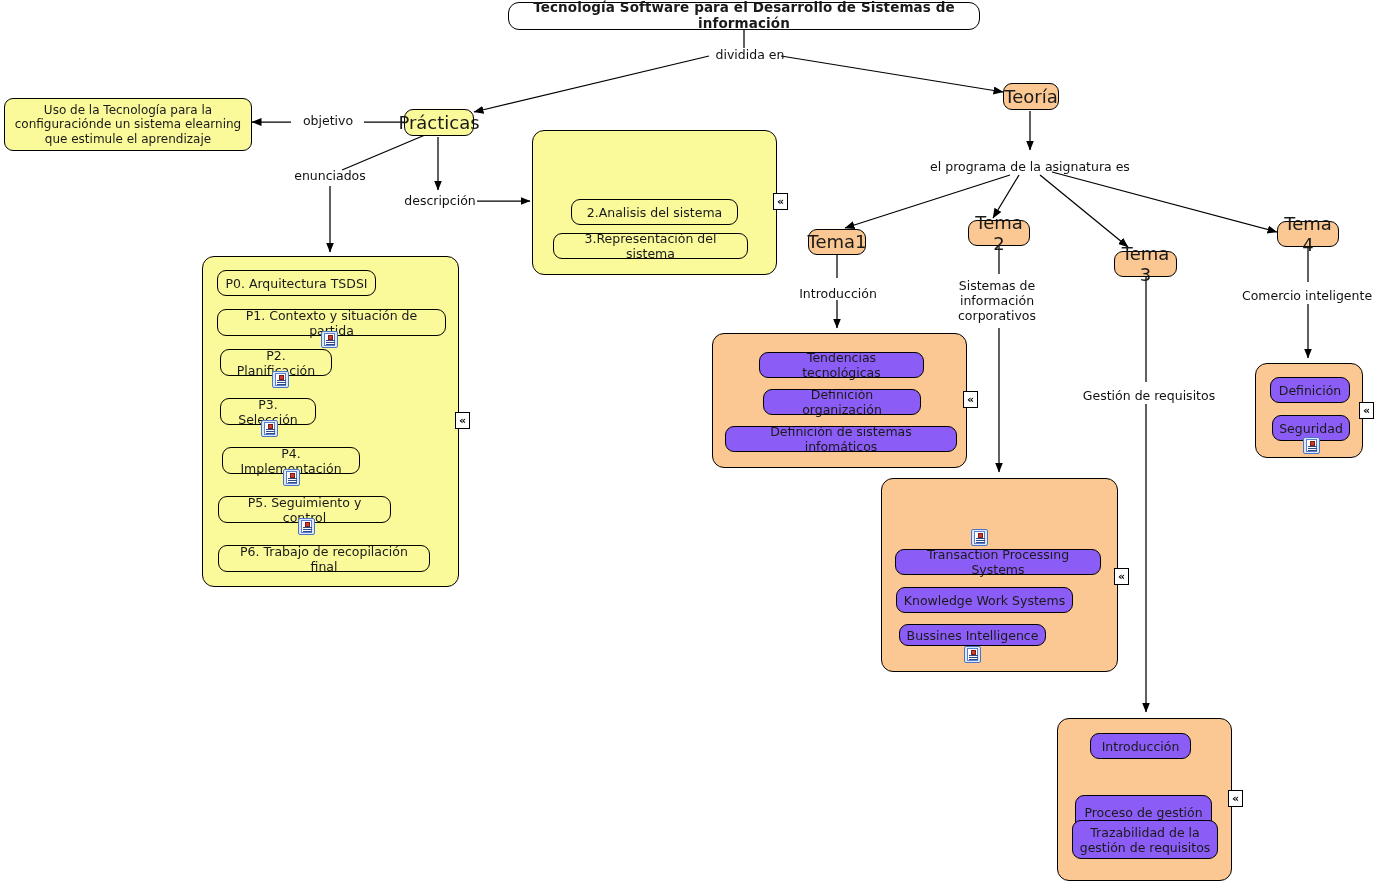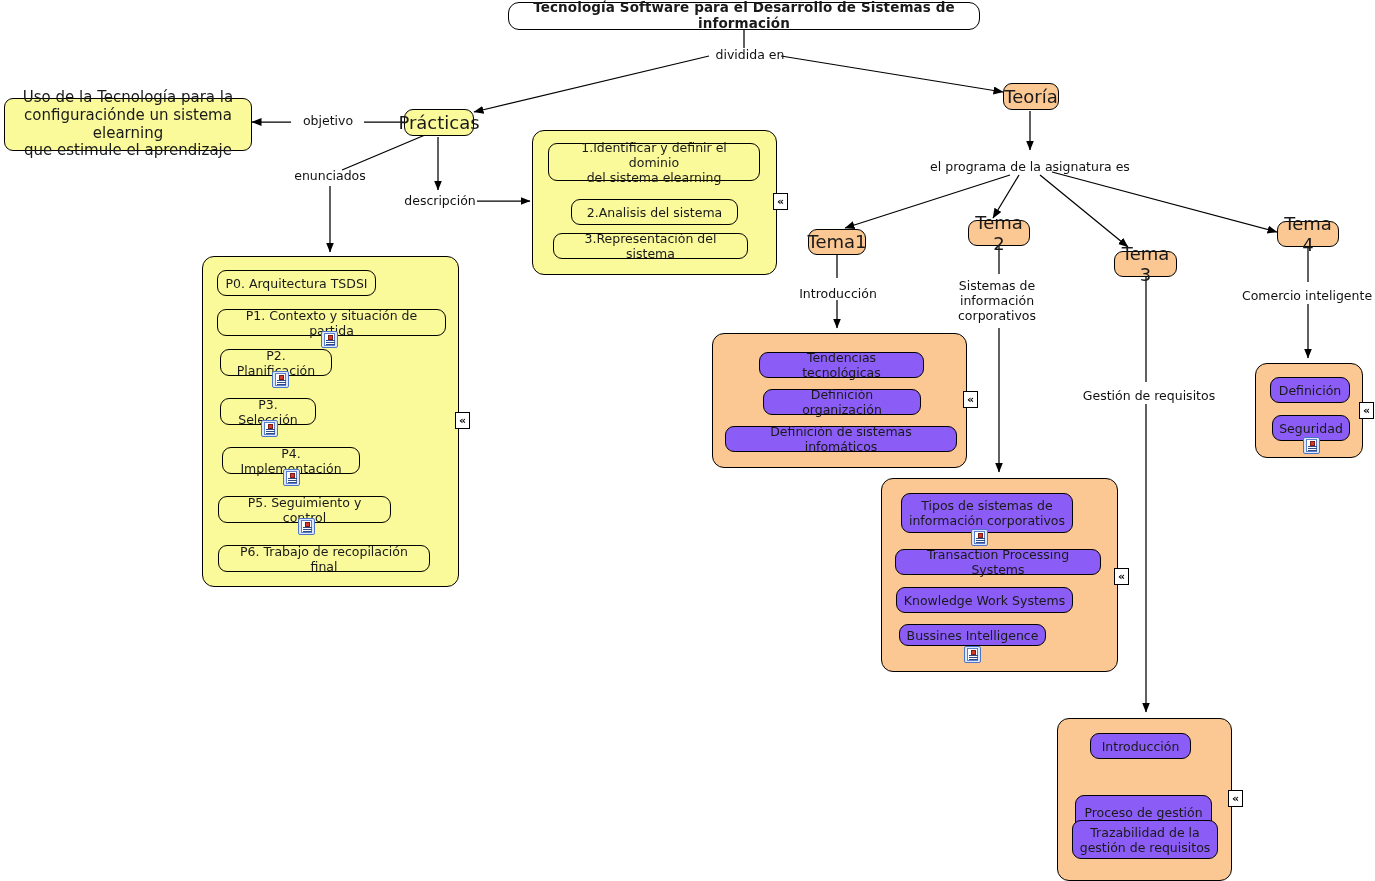--- a/index.html
+++ b/index.html
@@ -136,21 +136,21 @@
   <div class="elabel" style="left:930px;top:159px;width:200px;">el programa de la asignatura es</div>
   <div class="elabel" style="left:790px;top:286px;width:96px;">Introducción</div>
   <div class="elabel" style="left:944px;top:278px;width:106px;">Sistemas de
 información
 corporativos</div>
   <div class="elabel" style="left:1076px;top:388px;width:146px;">Gestión de requisitos</div>
   <div class="elabel" style="left:1237px;top:288px;width:140px;">Comercio inteligente</div>
 
   <div class="node yellow" style="left:404px;top:109px;width:70px;height:27px;">Prácticas</div>
 
-  <div class="node yellow" style="left:4px;top:98px;width:248px;height:53px;font-size:15px;">Uso de la Tecnología para la
+  <div class="node yellow" style="left:4px;top:98px;width:248px;height:53px;font-size:12px;">Uso de la Tecnología para la
 configuraciónde un sistema elearning
 que estimule el aprendizaje</div>
 
   <div class="group yellow" style="left:202px;top:256px;width:257px;height:331px;">
     <div class="chip yellow" style="left:14px;top:13px;width:159px;height:26px;">P0. Arquitectura TSDSI</div>
 
     <div class="chip yellow" style="left:14px;top:52px;width:229px;height:27px;">P1. Contexto y situación de partida</div>
     <span class="docicon" style="left:118px;top:74px;">
       <span class="pg">
           <span class="ln a"></span>
@@ -198,44 +198,40 @@
           <span class="ln c"></span>
           <span class="sq"></span>
         </span>
     </span>
 
     <div class="chip yellow" style="left:15px;top:288px;width:212px;height:27px;">P6. Trabajo de recopilación final</div>
   </div>
   <div class="cmark" style="left:455px;top:412px;">«</div>
 
   <div class="group yellow" style="left:532px;top:130px;width:245px;height:145px;">
-    <div class="chip yellow" style="left:15px;top:12px;width:212px;height:38px;">1.Identificar y definir el dominio
-del sistema elearning</div>
     <div class="chip yellow" style="left:38px;top:68px;width:167px;height:26px;">2.Analisis del sistema</div>
     <div class="chip yellow" style="left:20px;top:102px;width:195px;height:26px;">3.Representación del sistema</div>
   </div>
   <div class="cmark" style="left:773px;top:193px;">«</div>
 
   <div class="node orange" style="left:1003px;top:83px;width:56px;height:27px;">Teoría</div>
 
   <div class="node orange" style="left:808px;top:229px;width:58px;height:26px;">Tema1</div>
   <div class="node orange" style="left:968px;top:220px;width:62px;height:26px;">Tema 2</div>
   <div class="node orange" style="left:1114px;top:251px;width:63px;height:26px;">Tema 3</div>
   <div class="node orange" style="left:1277px;top:221px;width:62px;height:26px;">Tema 4</div>
 
   <div class="group orange" style="left:712px;top:333px;width:255px;height:135px;">
     <div class="chip orange" style="left:46px;top:18px;width:165px;height:26px;">Tendencias tecnológicas</div>
     <div class="chip orange" style="left:50px;top:55px;width:158px;height:26px;">Definición organización</div>
     <div class="chip orange" style="left:12px;top:92px;width:232px;height:26px;">Definición de sistemas infomáticos</div>
   </div>
   <div class="cmark" style="left:963px;top:391px;">«</div>
 
   <div class="group orange" style="left:881px;top:478px;width:237px;height:194px;">
-    <div class="chip orange" style="left:19px;top:14px;width:172px;height:40px;">Tipos de sistemas de
-información corporativos</div>
     <span class="docicon" style="left:89px;top:50px;">
       <span class="pg">
           <span class="ln a"></span>
           <span class="ln b"></span>
           <span class="ln c"></span>
           <span class="sq"></span>
         </span>
     </span>
 
     <div class="chip orange" style="left:13px;top:70px;width:206px;height:26px;">Transaction Processing Systems</div>

